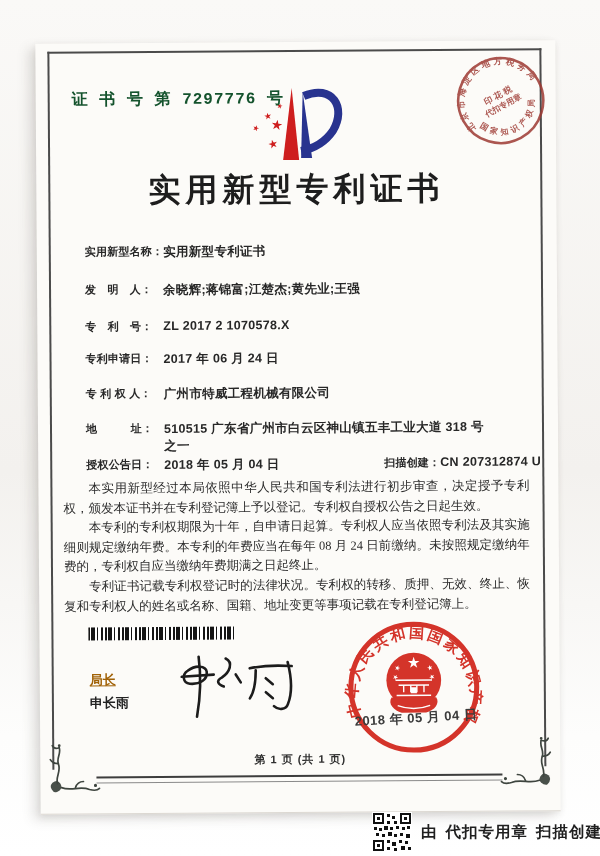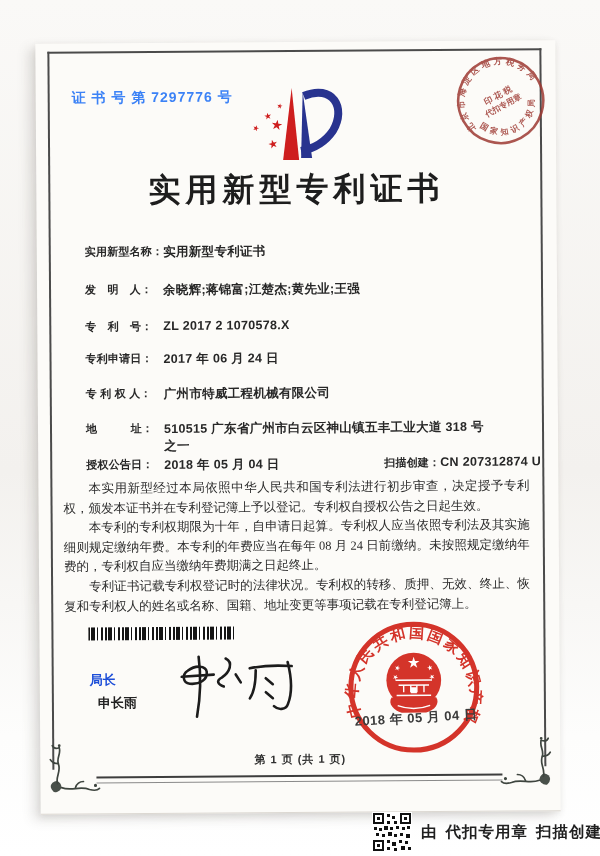--- a/index.html
+++ b/index.html
@@ -10,40 +10,40 @@
   .paper{position:absolute;left:38px;top:42px;width:520px;height:770px;background:#fcfbf8;
          transform:rotate(-0.4deg);border-bottom:1px solid #dcd8d2;
          box-shadow:-7px 5px 12px rgba(95,90,82,.18),0 2px 6px rgba(95,90,82,.12);}
   .frame{position:absolute;left:12px;top:8px;right:14px;bottom:44px;
          border-top:2px solid #4b4b4b;border-left:2px solid #4b4b4b;border-right:2px solid #4b4b4b;}
   .bottom-rule{position:absolute;left:56px;right:58px;top:733px;height:4px;
          border-top:2px solid #3d3d3d;border-bottom:1px solid #8a8a8a;}
   .flourish{position:absolute;width:56px;height:56px;}
   .flourish.fl-left{left:5px;top:698px;}
   .flourish.fl-right{right:5px;top:694px;transform:scaleX(-1);}
-  .cert-no{position:absolute;left:36px;top:46px;font-family:Liberation Sans, sans-serif;
-         font-size:14px;font-weight:600;letter-spacing:1px;color:#3b82f6;}
+  .cert-no{position:absolute;left:36px;top:46px;font-family:Liberation Mono, monospace;
+         font-size:16px;font-weight:600;letter-spacing:1px;color:#14532d;}
   .logo{position:absolute;left:205px;top:36px;}
   .tax-stamp{position:absolute;left:418px;top:13px;transform:rotate(-28deg);opacity:.85;}
   .title{position:absolute;left:0;right:0;top:126px;text-align:center;
          font-family:"Liberation Serif",serif;font-size:32px;font-weight:700;
          letter-spacing:5px;color:#1d1d1d;}
   .f-row{position:absolute;left:48px;font-size:12.5px;font-weight:600;color:#272727;}
   .f-label{display:inline-block;min-width:78px;white-space:pre;font-size:11px;letter-spacing:.2px;}
   .f-value{display:inline-block;vertical-align:top;letter-spacing:.3px;}
   .f-value.wrapped{width:332px;line-height:17px;}
   .pair2{position:absolute;left:298px;top:0;white-space:nowrap;}
   .body-text{position:absolute;left:25px;top:436px;width:466px;font-family:"Liberation Serif",serif;
          font-size:12.5px;line-height:19.6px;text-align:justify;color:#2c2c2c;font-weight:500;}
   .body-text p{margin:0;text-indent:2em;}
   .barcode{position:absolute;left:49px;top:584px;width:146px;height:13px;
          background:repeating-linear-gradient(90deg,#151515 0 2px,#fff 2px 3px,#151515 3px 7px,
          #fff 7px 9px,#151515 9px 10px,#fff 10px 13px,#151515 13px 15px,#fff 15px 17px);}
-  .signer-title{position:absolute;left:50px;top:628px;font-size:13px;font-weight:700;color:#1d4ed8;}
-  .signer-name{position:absolute;left:50px;top:651px;font-size:13px;font-weight:700;color:#222;margin-left:8px;}
+  .signer-title{position:absolute;left:50px;top:628px;font-size:13px;font-weight:700;color:#a16207;text-decoration:underline;}
+  .signer-name{position:absolute;left:50px;top:651px;font-size:13px;font-weight:700;color:#222;}
   .signature{position:absolute;left:132px;top:608px;}
   .big-seal{position:absolute;left:303px;top:575px;opacity:.93;}
   .seal-date{position:absolute;left:296px;top:668px;width:160px;text-align:center;
          font-size:13px;font-weight:700;color:#3b3b3b;transform:rotate(-3deg);letter-spacing:.5px;}
   .page-footer{position:absolute;left:0;right:0;top:710px;text-align:center;
          font-size:11px;letter-spacing:1px;color:#2f2f2f;font-weight:600;}
   .watermark{position:absolute;left:372px;top:812px;display:flex;align-items:center;gap:9px;}
   .wm-text{font-size:15.5px;font-weight:600;color:#1f1f1f;letter-spacing:1px;white-space:nowrap;}
   .wm-text span{margin-right:8px;}
   .wm-text span:last-child{margin-right:0;}

